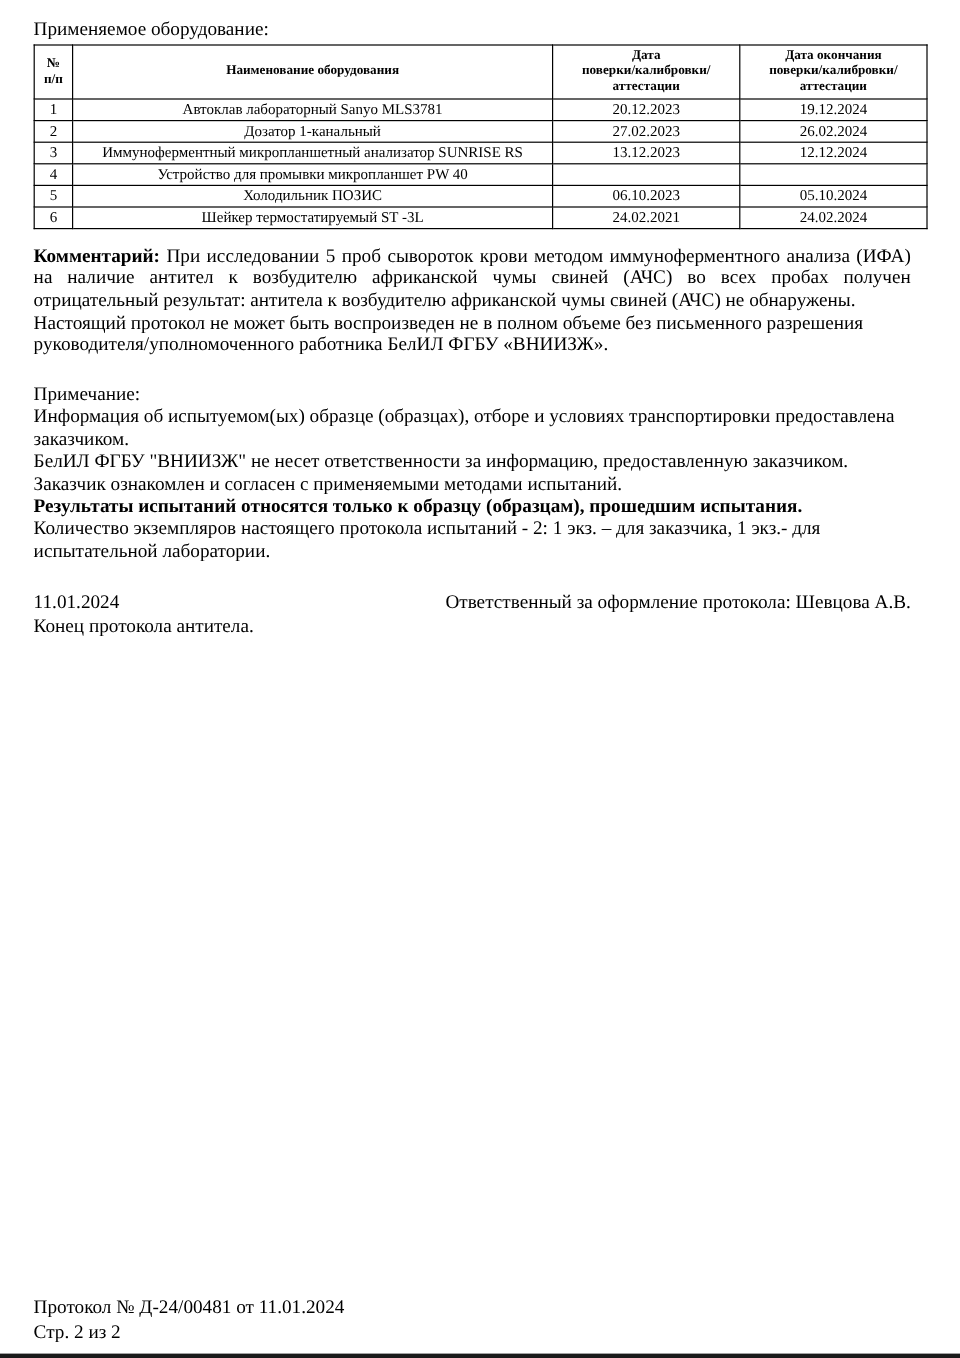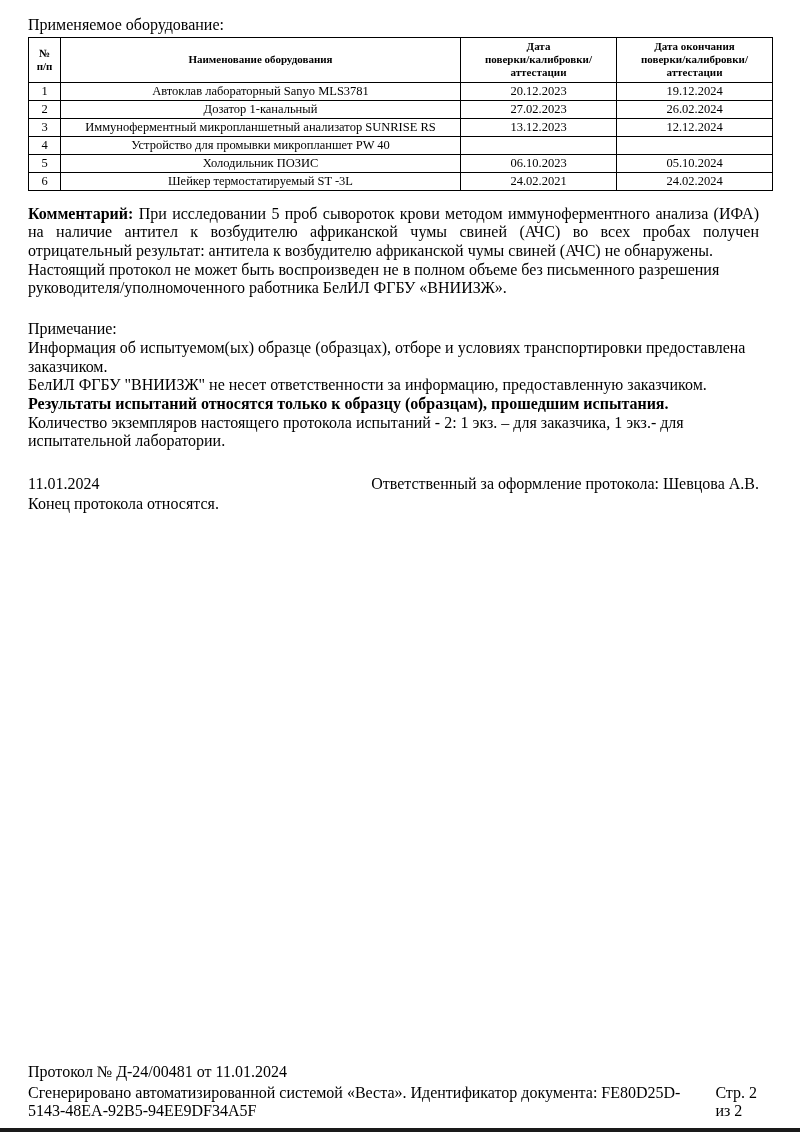--- a/index.html
+++ b/index.html
@@ -139,32 +139,32 @@
       </tr>
     </tbody>
   </table>
 
   <p class="body-text comment"><span class="bold">Комментарий:</span><span> При исследовании 5 проб сывороток крови методом иммуноферментного анализа (ИФА) на наличие антител к возбудителю африканской чумы свиней (АЧС) во всех пробах получен отрицательный результат: антитела к возбудителю африканской чумы свиней (АЧС) не обнаружены.</span></p>
 
   <p class="body-text">Настоящий протокол не может быть воспроизведен не в полном объеме без письменного разрешения руководителя/уполномоченного работника БелИЛ ФГБУ «ВНИИЗЖ».</p>
   <p class="body-text note-head">Примечание:</p>
   <p class="body-text">Информация об испытуемом(ых) образце (образцах), отборе и условиях транспортировки предоставлена заказчиком.</p>
   <p class="body-text">БелИЛ ФГБУ "ВНИИЗЖ" не несет ответственности за информацию, предоставленную заказчиком.</p>
+  <p class="body-text">Заказчик ознакомлен и согласен с применяемыми методами испытаний.</p>
   <p class="body-text bold">Результаты испытаний относятся только к образцу (образцам), прошедшим испытания.</p>
   <p class="body-text">Количество экземпляров настоящего протокола испытаний - 2: 1 экз. – для заказчика, 1 экз.- для испытательной лаборатории.</p>
 
   <div class="sign-row">
     <span>11.01.2024</span>
     <span>Ответственный за оформление протокола: Шевцова А.В.</span>
   </div>
 
-  <p class="end-line">Конец протокола относятся.</p>
+  <p class="end-line">Конец протокола антитела.</p>
 
   <div class="footer">
     <div>Протокол № Д-24/00481 от 11.01.2024</div>
     <div class="footer-row2">
-      <span>Сгенерировано автоматизированной системой «Веста». Идентификатор документа: FE80D25D-5143-48EA-92B5-94EE9DF34A5F</span>
       <span>Стр. 2 из 2</span>
     </div>
   </div>
 
   <div class="bottom-edge"></div>
 </div>
 
 </body></html>

